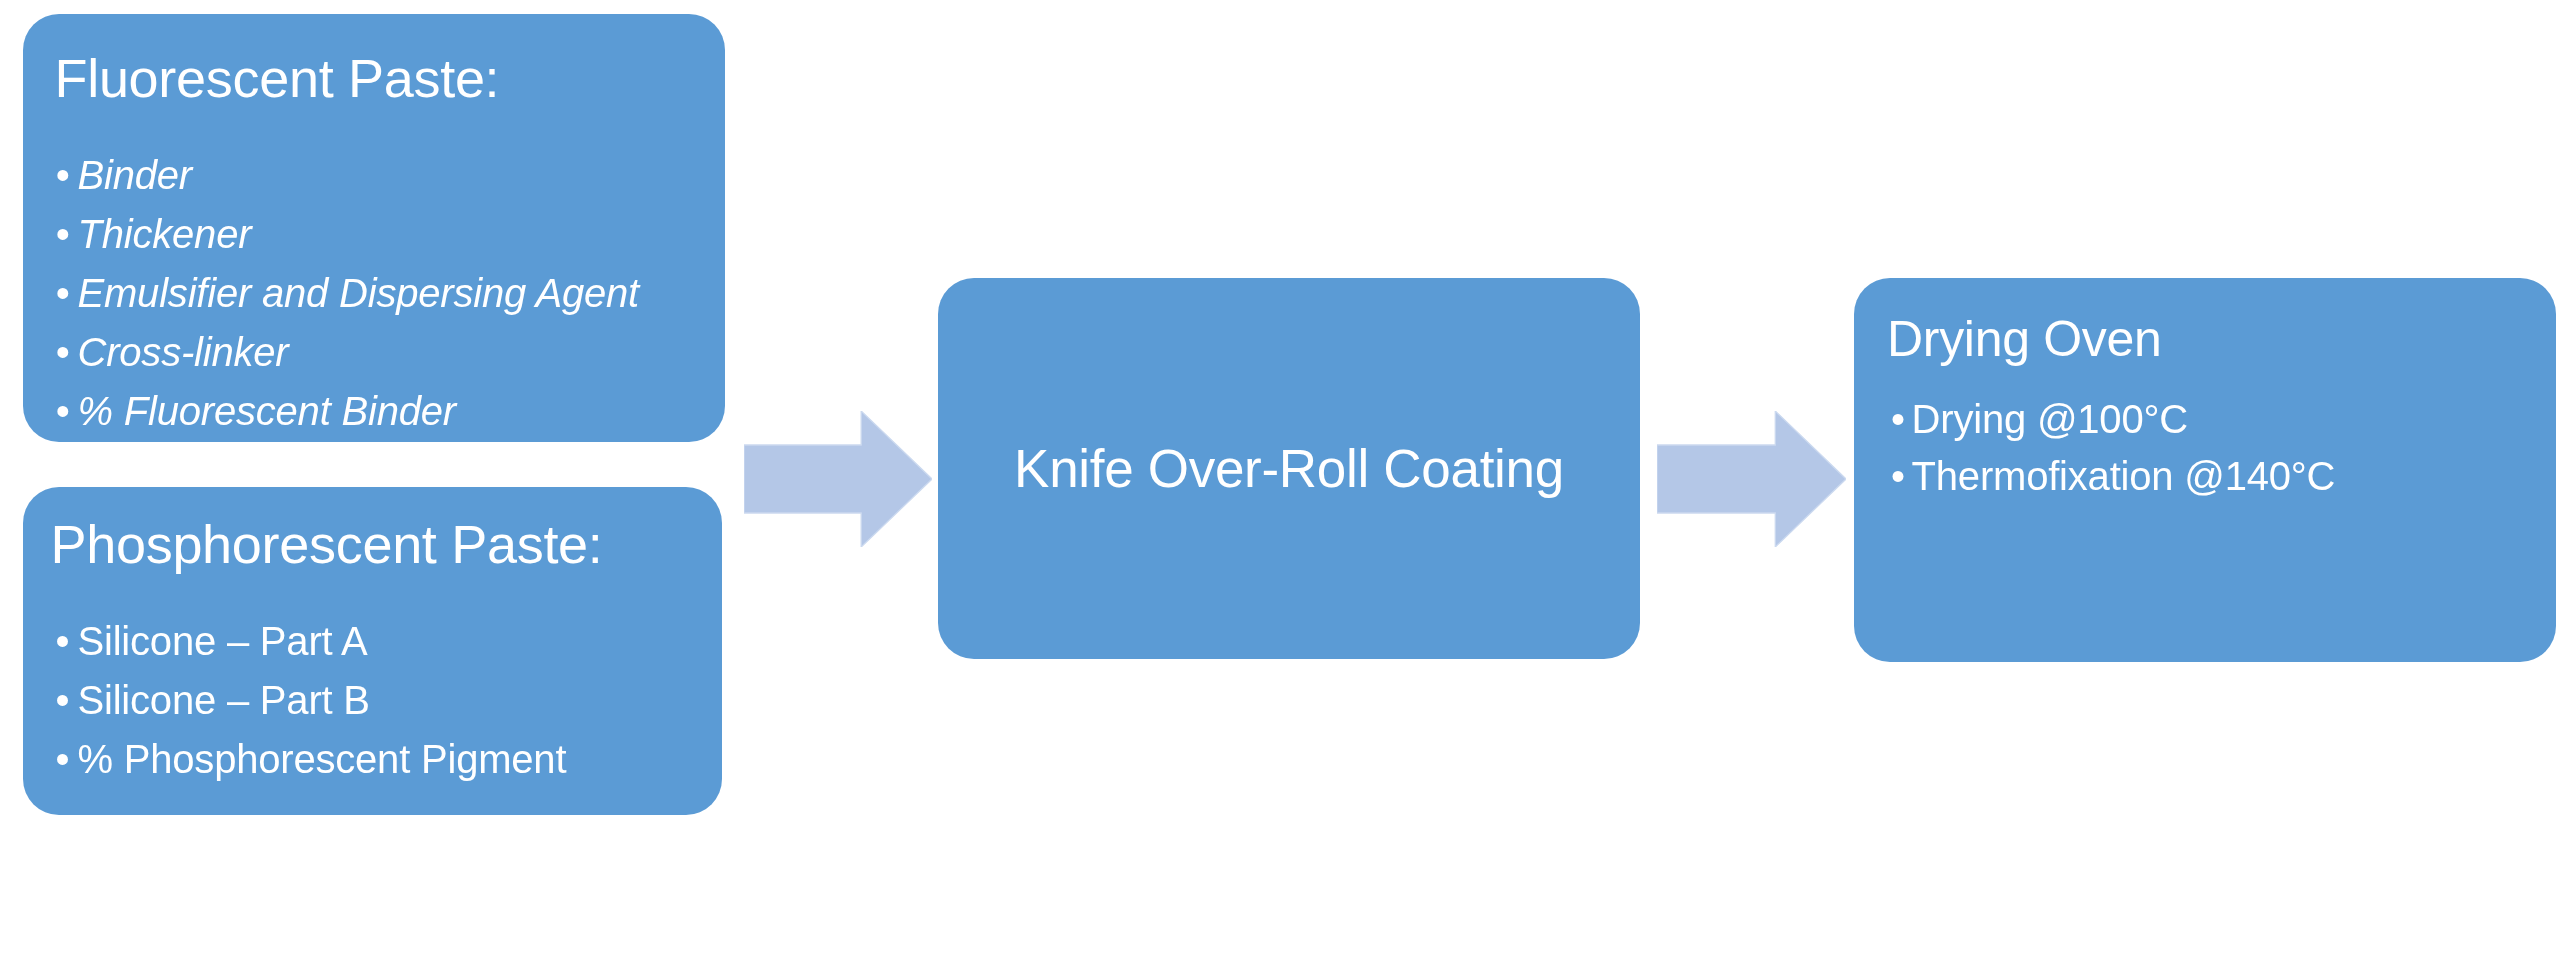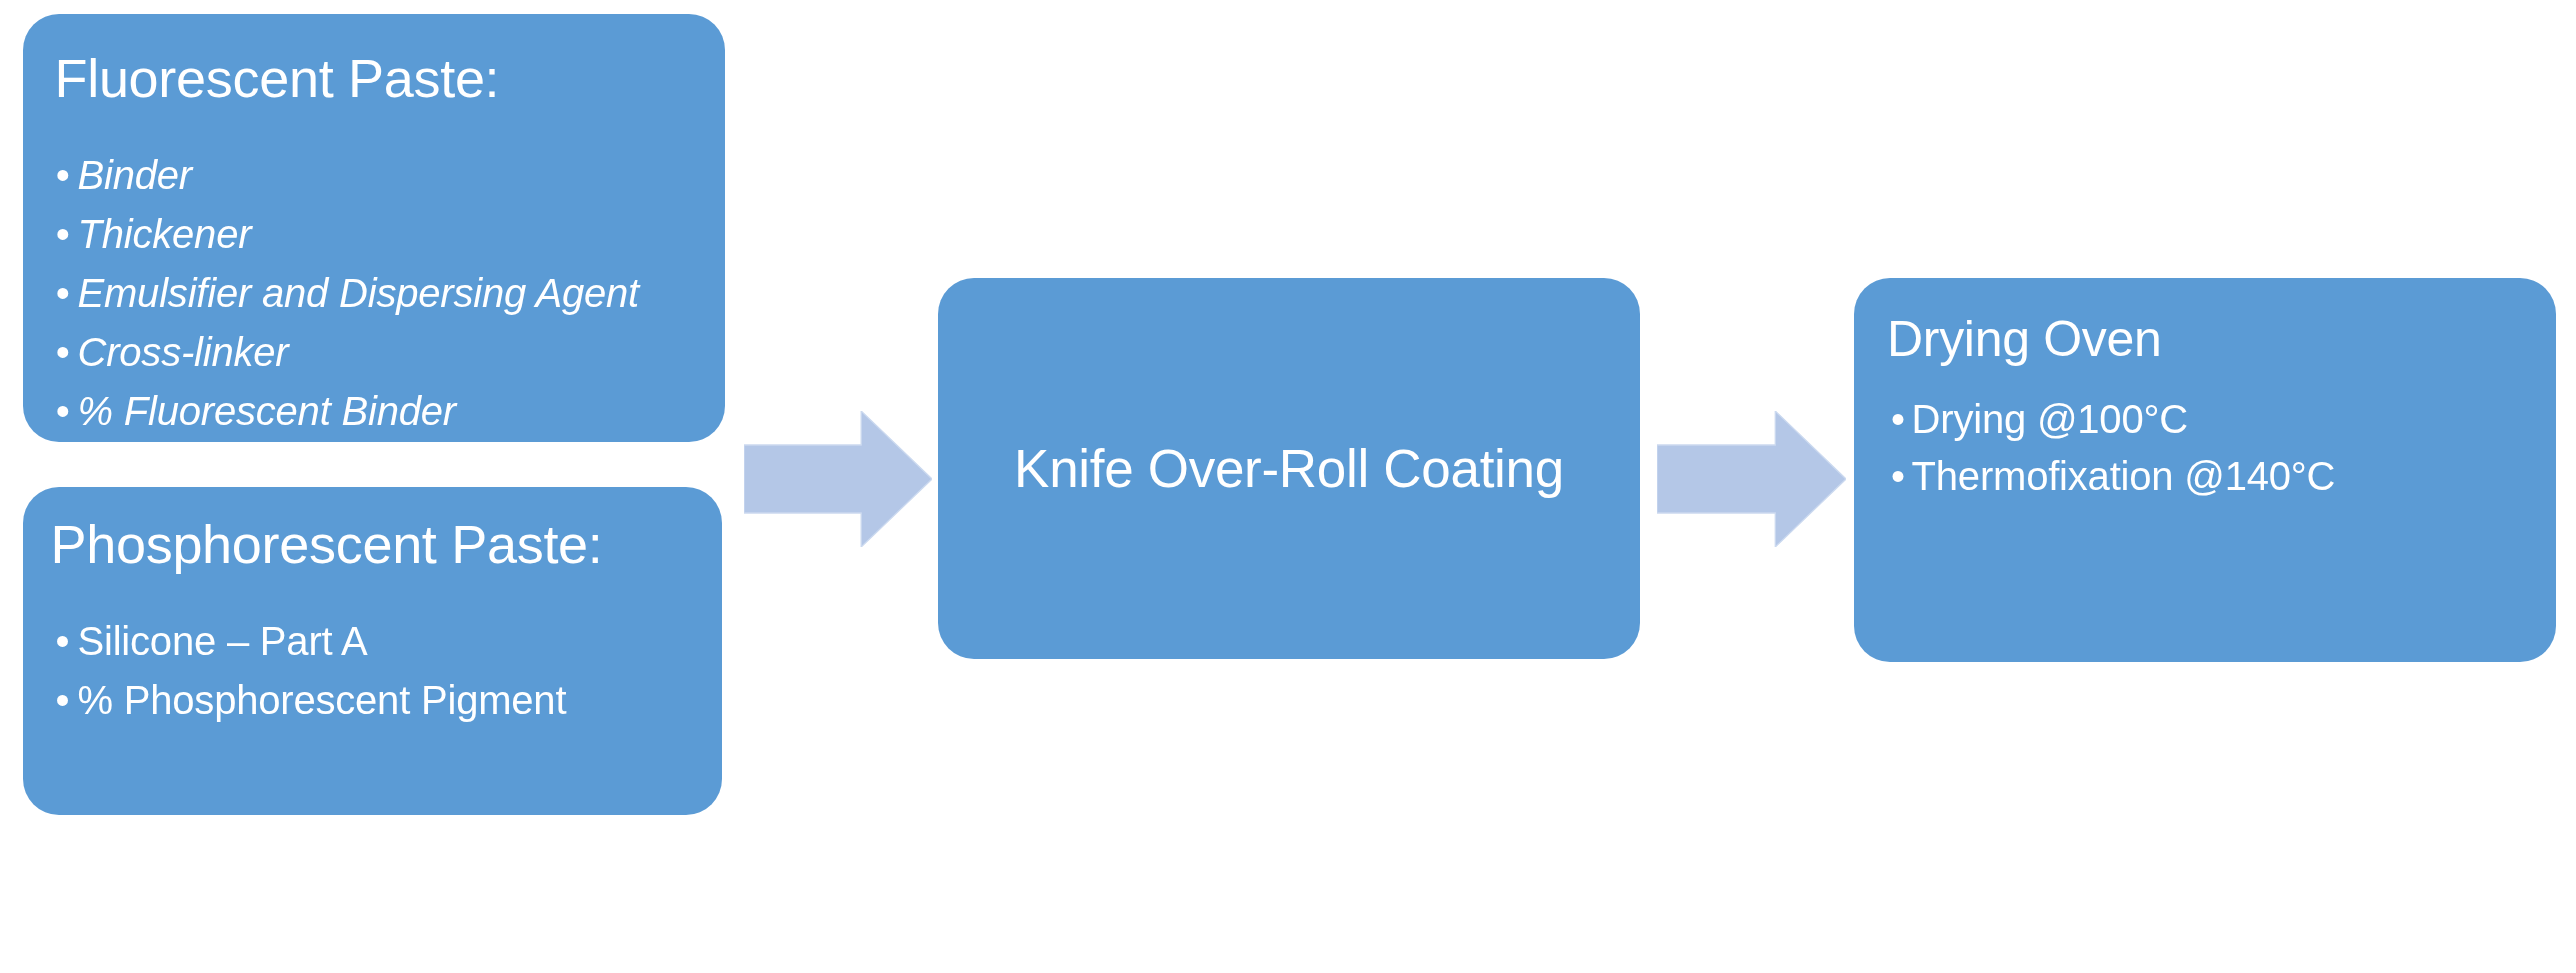--- a/index.html
+++ b/index.html
@@ -181,20 +181,21 @@
       <li><span class="bullet-dot">•</span><span>Emulsifier and Dispersing Agent</span></li>
       <li><span class="bullet-dot">•</span><span>Cross-linker</span></li>
       <li><span class="bullet-dot">•</span><span>% Fluorescent  Binder</span></li>
     </ul>
   </div>
 
   <div class="node" id="node-phosphorescent-paste">
     <div class="node-title">Phosphorescent Paste:</div>
     <ul class="bullet-list">
       <li><span class="bullet-dot">•</span><span>Silicone – Part A</span></li>
+      <li><span class="bullet-dot">•</span><span>Silicone – Part B</span></li>
       <li><span class="bullet-dot">•</span><span>% Phosphorescent  Pigment</span></li>
     </ul>
   </div>
 
   <div class="flow-arrow" id="flow-arrow-1">
     <svg viewBox="0 0 292 212" preserveAspectRatio="none" aria-hidden="true">
       <polygon points="0,53 182,53 182,0 292,106 182,212 182,159 0,159" fill="#B4C7E7" stroke="#CBD9EF" stroke-width="2"></polygon>
     </svg>
   </div>
 

